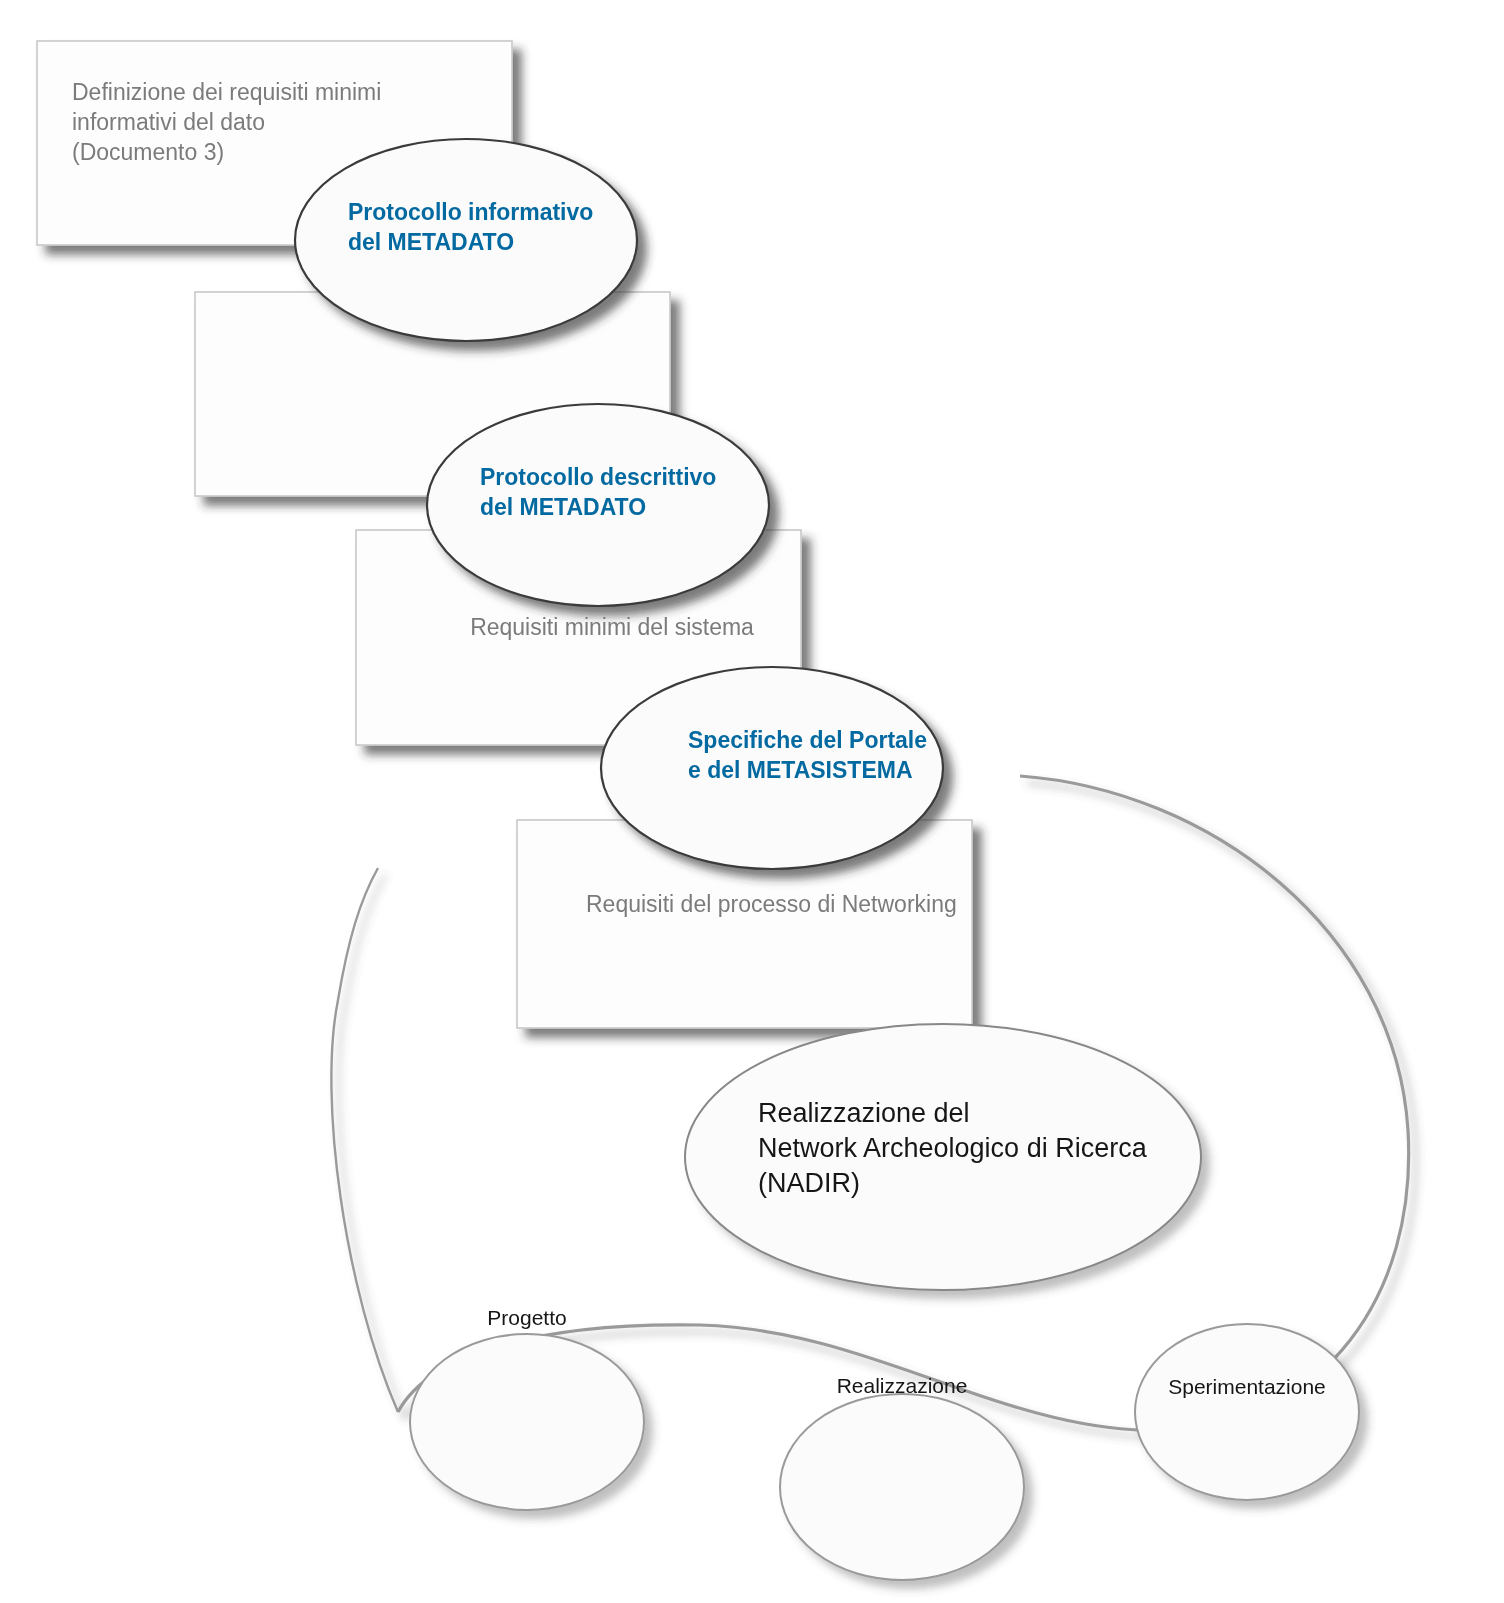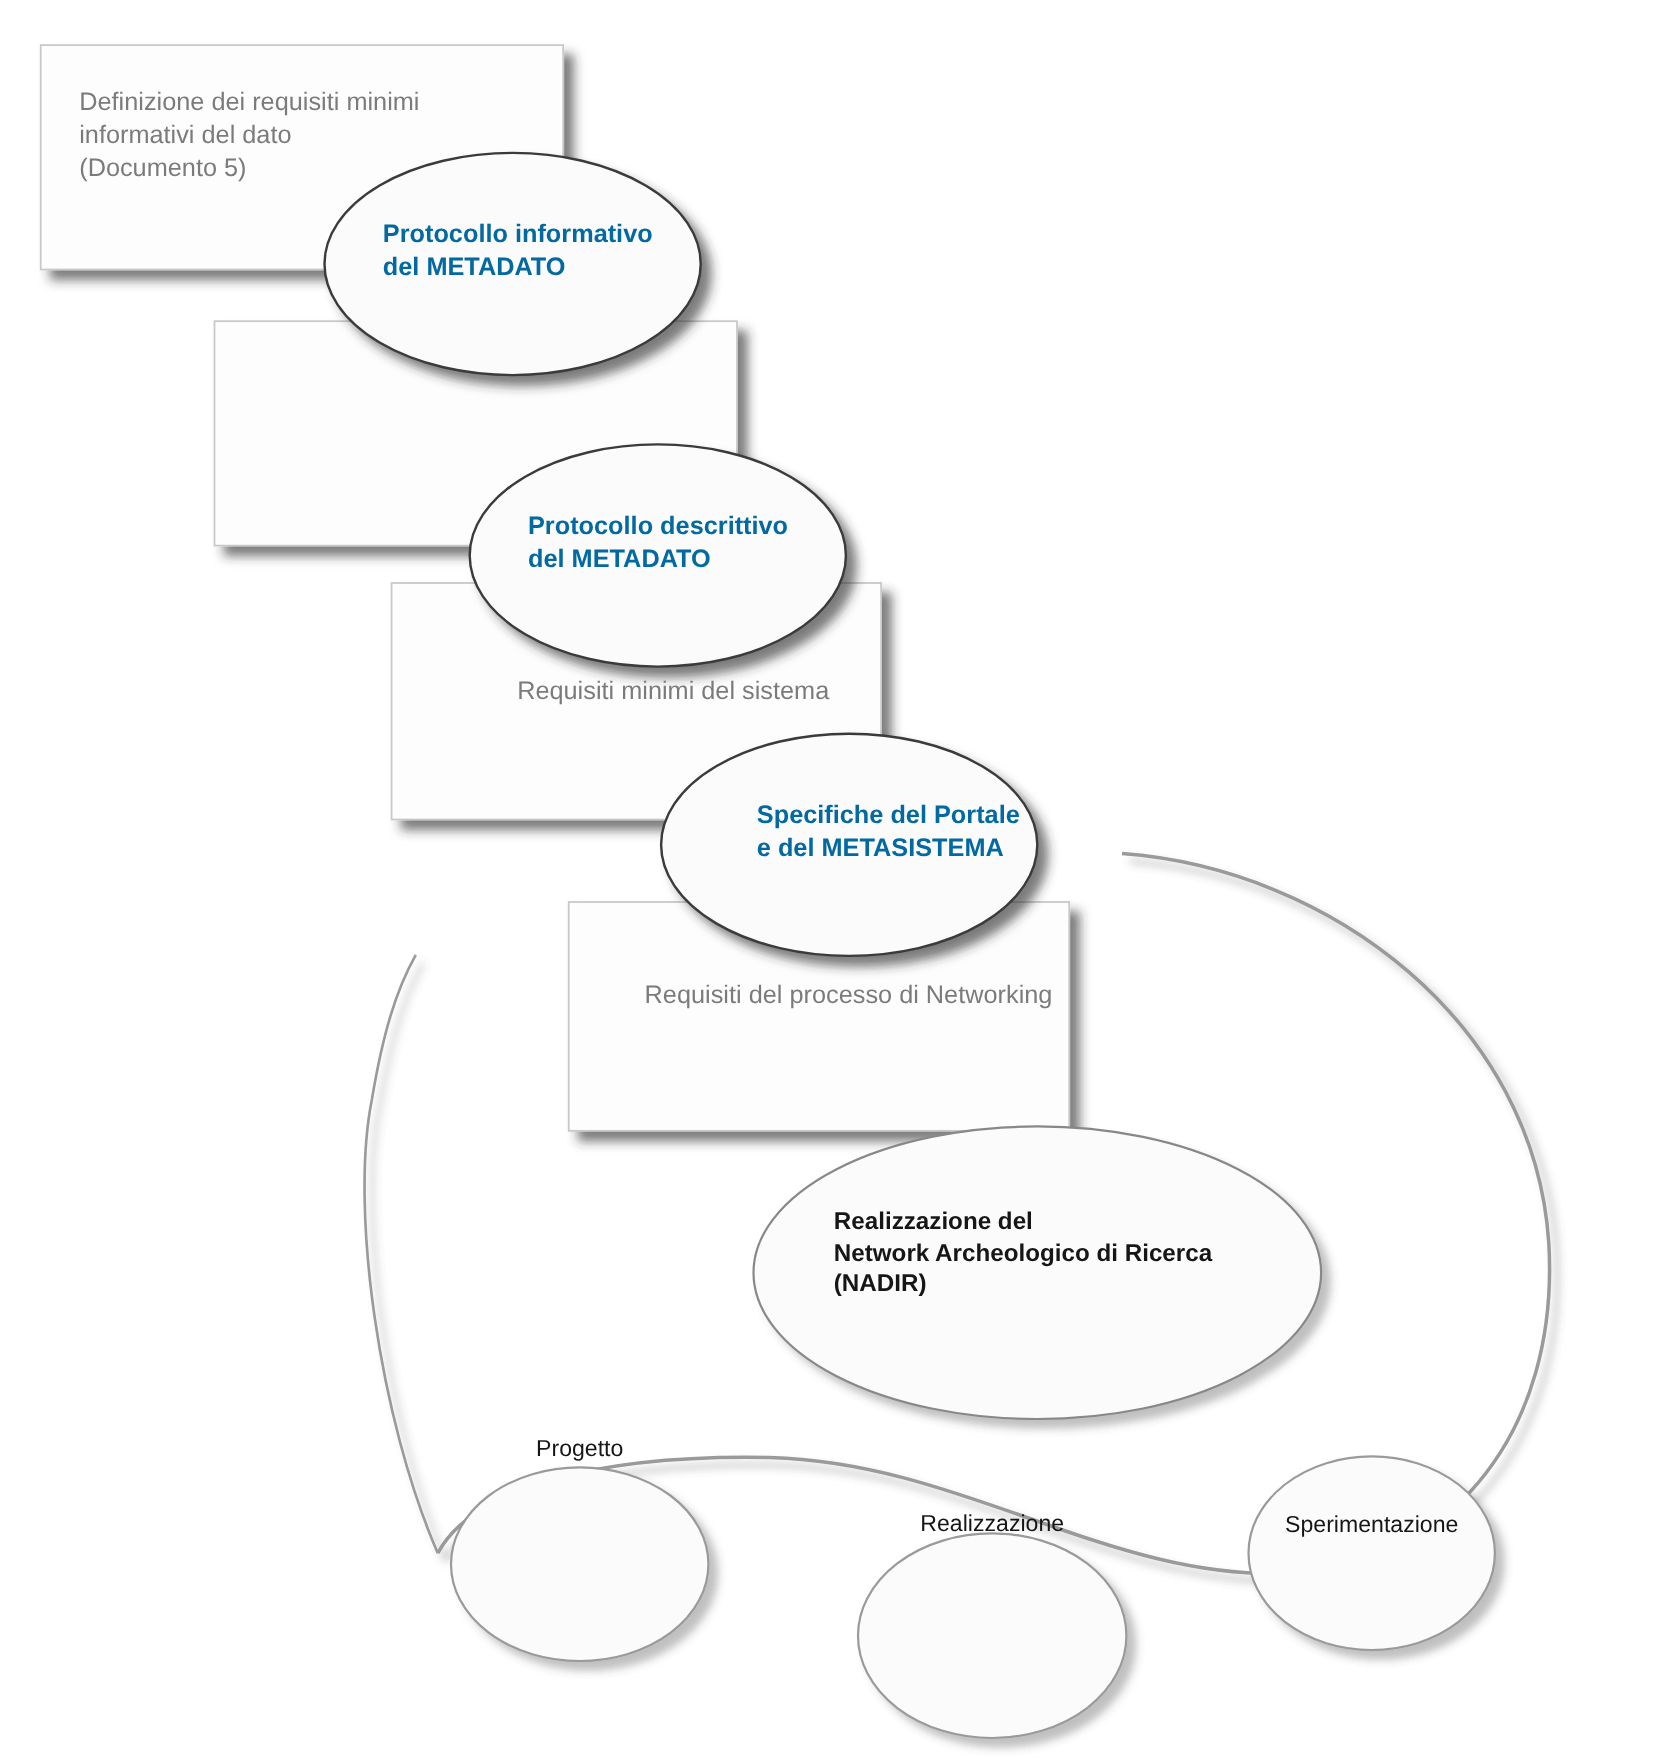--- a/index.html
+++ b/index.html
@@ -33,22 +33,22 @@
     font-size: 23px;
     font-weight: 400;
   }
   .ellipse-label {
     color: #0369a1;
     font-size: 23px;
     font-weight: 700;
   }
   .ellipse-label-plain {
     color: #161616;
-    font-size: 22px;
-    font-weight: 700;
+    font-size: 27px;
+    font-weight: 400;
   }
   .phase-label {
     color: #161616;
     font-size: 21px;
     font-weight: 400;
     text-align: center;
   }
 </style>
 </head>
 <body>
@@ -112,21 +112,21 @@
     <g>
       <ellipse cx="902" cy="1487" rx="122" ry="93" fill="#fbfbfb" stroke="#9a9a9a" stroke-width="2.0" filter="url(#faintshadow)"></ellipse>
     </g>
     <g>
       <ellipse cx="1247" cy="1412" rx="112" ry="88" fill="#fbfbfb" stroke="#9a9a9a" stroke-width="2.0" filter="url(#faintshadow)"></ellipse>
     </g>
   </svg>
 
   <div class="node-label box-label" style="left:72px; top:78px; width:430px;">Definizione dei requisiti minimi
 informativi del dato
-(Documento 5)</div>
+(Documento 3)</div>
 
 
   <div class="node-label box-label" style="left:412px; top:613px; width:400px;text-align:center;">Requisiti minimi del sistema</div>
 
   <div class="node-label box-label" style="left:541px; top:890px; width:440px;margin-left:45px;">Requisiti del processo di Networking</div>
 
   <div class="node-label ellipse-label" style="left:348px; top:198px; width:300px;">Protocollo informativo
 del METADATO</div>
 
   <div class="node-label ellipse-label" style="left:480px; top:463px; width:300px;">Protocollo descrittivo

